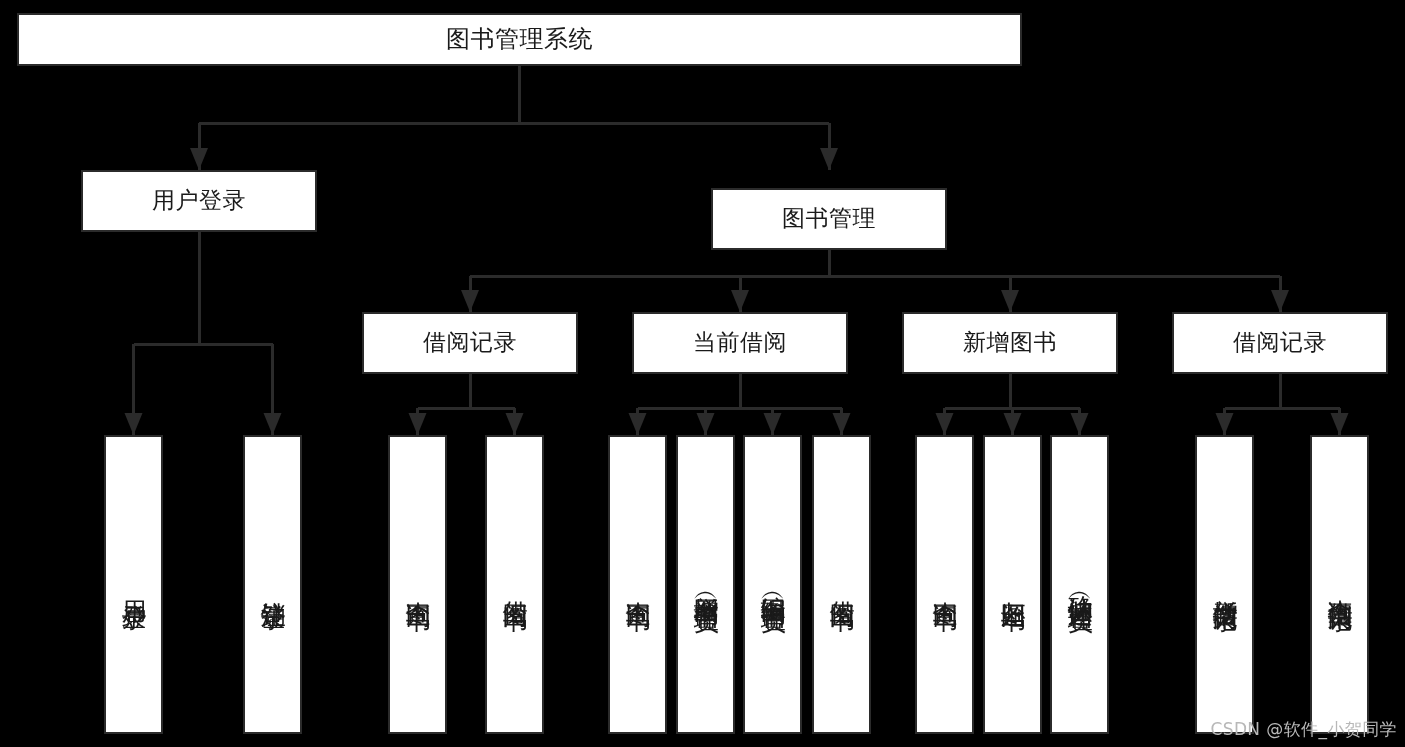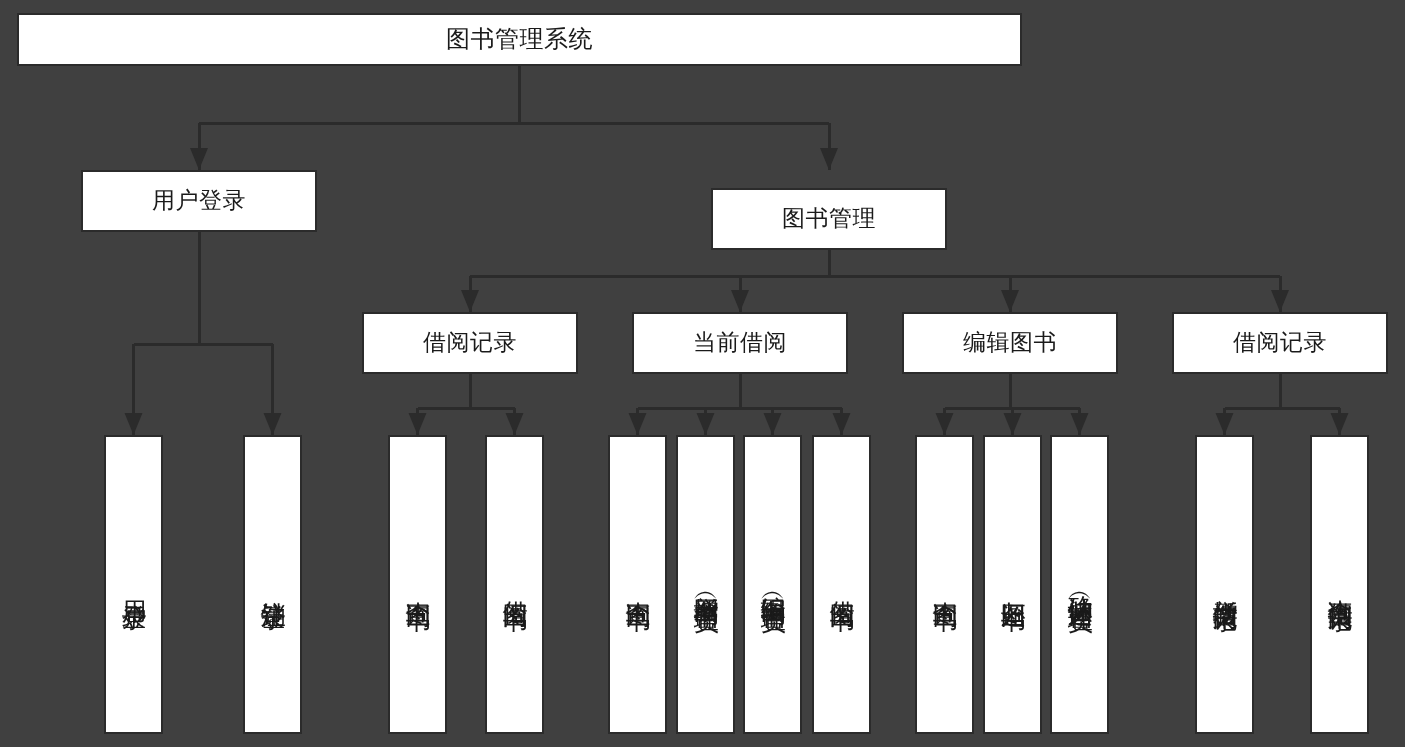--- a/index.html
+++ b/index.html
@@ -8,21 +8,21 @@
     padding: 0;
     background: #ffffff;
   }
   body {
     font-family: "DejaVu Sans", "Liberation Sans", sans-serif;
   }
   #canvas {
     position: relative;
     width: 1405px;
     height: 747px;
-    background: #404040;
+    background: #000000;
     overflow: hidden;
   }
   #edges {
     position: absolute;
     left: 0;
     top: 0;
     width: 1405px;
     height: 747px;
     pointer-events: none;
   }
@@ -141,21 +141,21 @@
       <div class="node h" style="left: 711px; top: 188px; width: 236px; height: 62px;">
         <span class="label">图书管理</span>
       </div>
       <div class="node h" style="left: 362px; top: 312px; width: 216px; height: 62px;">
         <span class="label">借阅记录</span>
       </div>
       <div class="node h" style="left: 632px; top: 312px; width: 216px; height: 62px;">
         <span class="label">当前借阅</span>
       </div>
       <div class="node h" style="left: 902px; top: 312px; width: 216px; height: 62px;">
-        <span class="label">编辑图书</span>
+        <span class="label">新增图书</span>
       </div>
       <div class="node h" style="left: 1172px; top: 312px; width: 216px; height: 62px;">
         <span class="label">借阅记录</span>
       </div>
       <div class="node v" style="left: 104px; top: 435px; width: 59px; height: 299px;">
         <span class="label">用户登录</span>
       </div>
       <div class="node v" style="left: 243px; top: 435px; width: 59px; height: 299px;">
         <span class="label">注销登录</span>
       </div>
@@ -186,13 +186,14 @@
       <div class="node v" style="left: 1050px; top: 435px; width: 59px; height: 299px;">
         <span class="label">确认归还（管理员）</span>
       </div>
       <div class="node v" style="left: 1195px; top: 435px; width: 59px; height: 299px;">
         <span class="label">新增借阅记录</span>
       </div>
       <div class="node v" style="left: 1310px; top: 435px; width: 59px; height: 299px;">
         <span class="label">查询借阅记录</span>
       </div>
     </div>
+  <div class="watermark">CSDN @软件_小贺同学</div>
 </div>
 
 </body></html>

